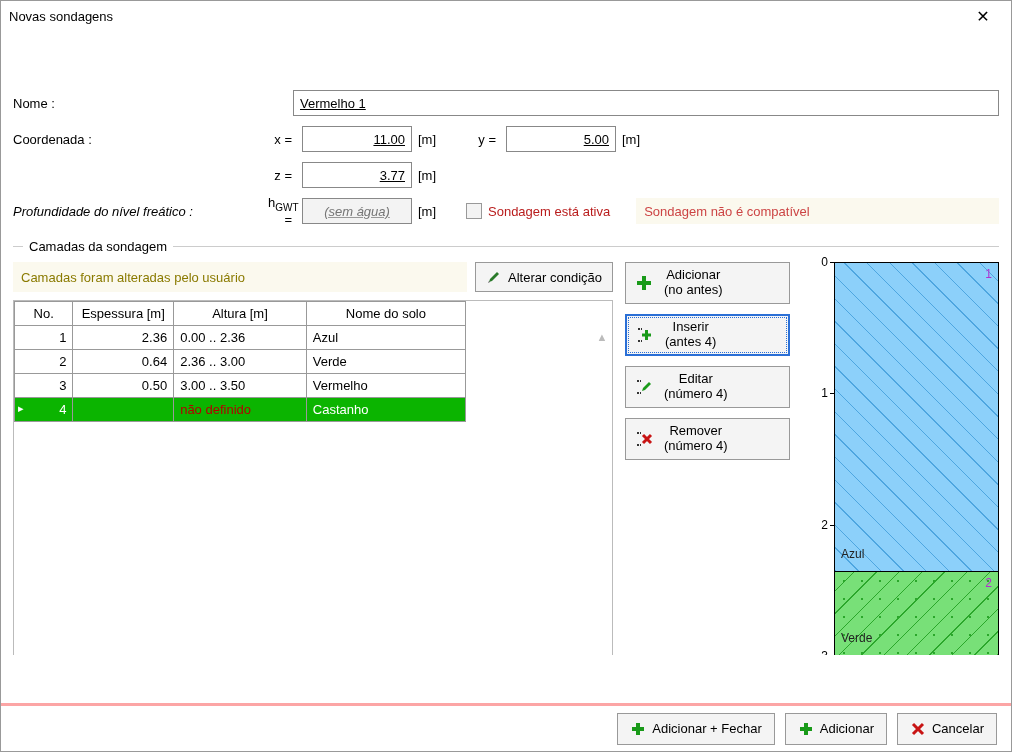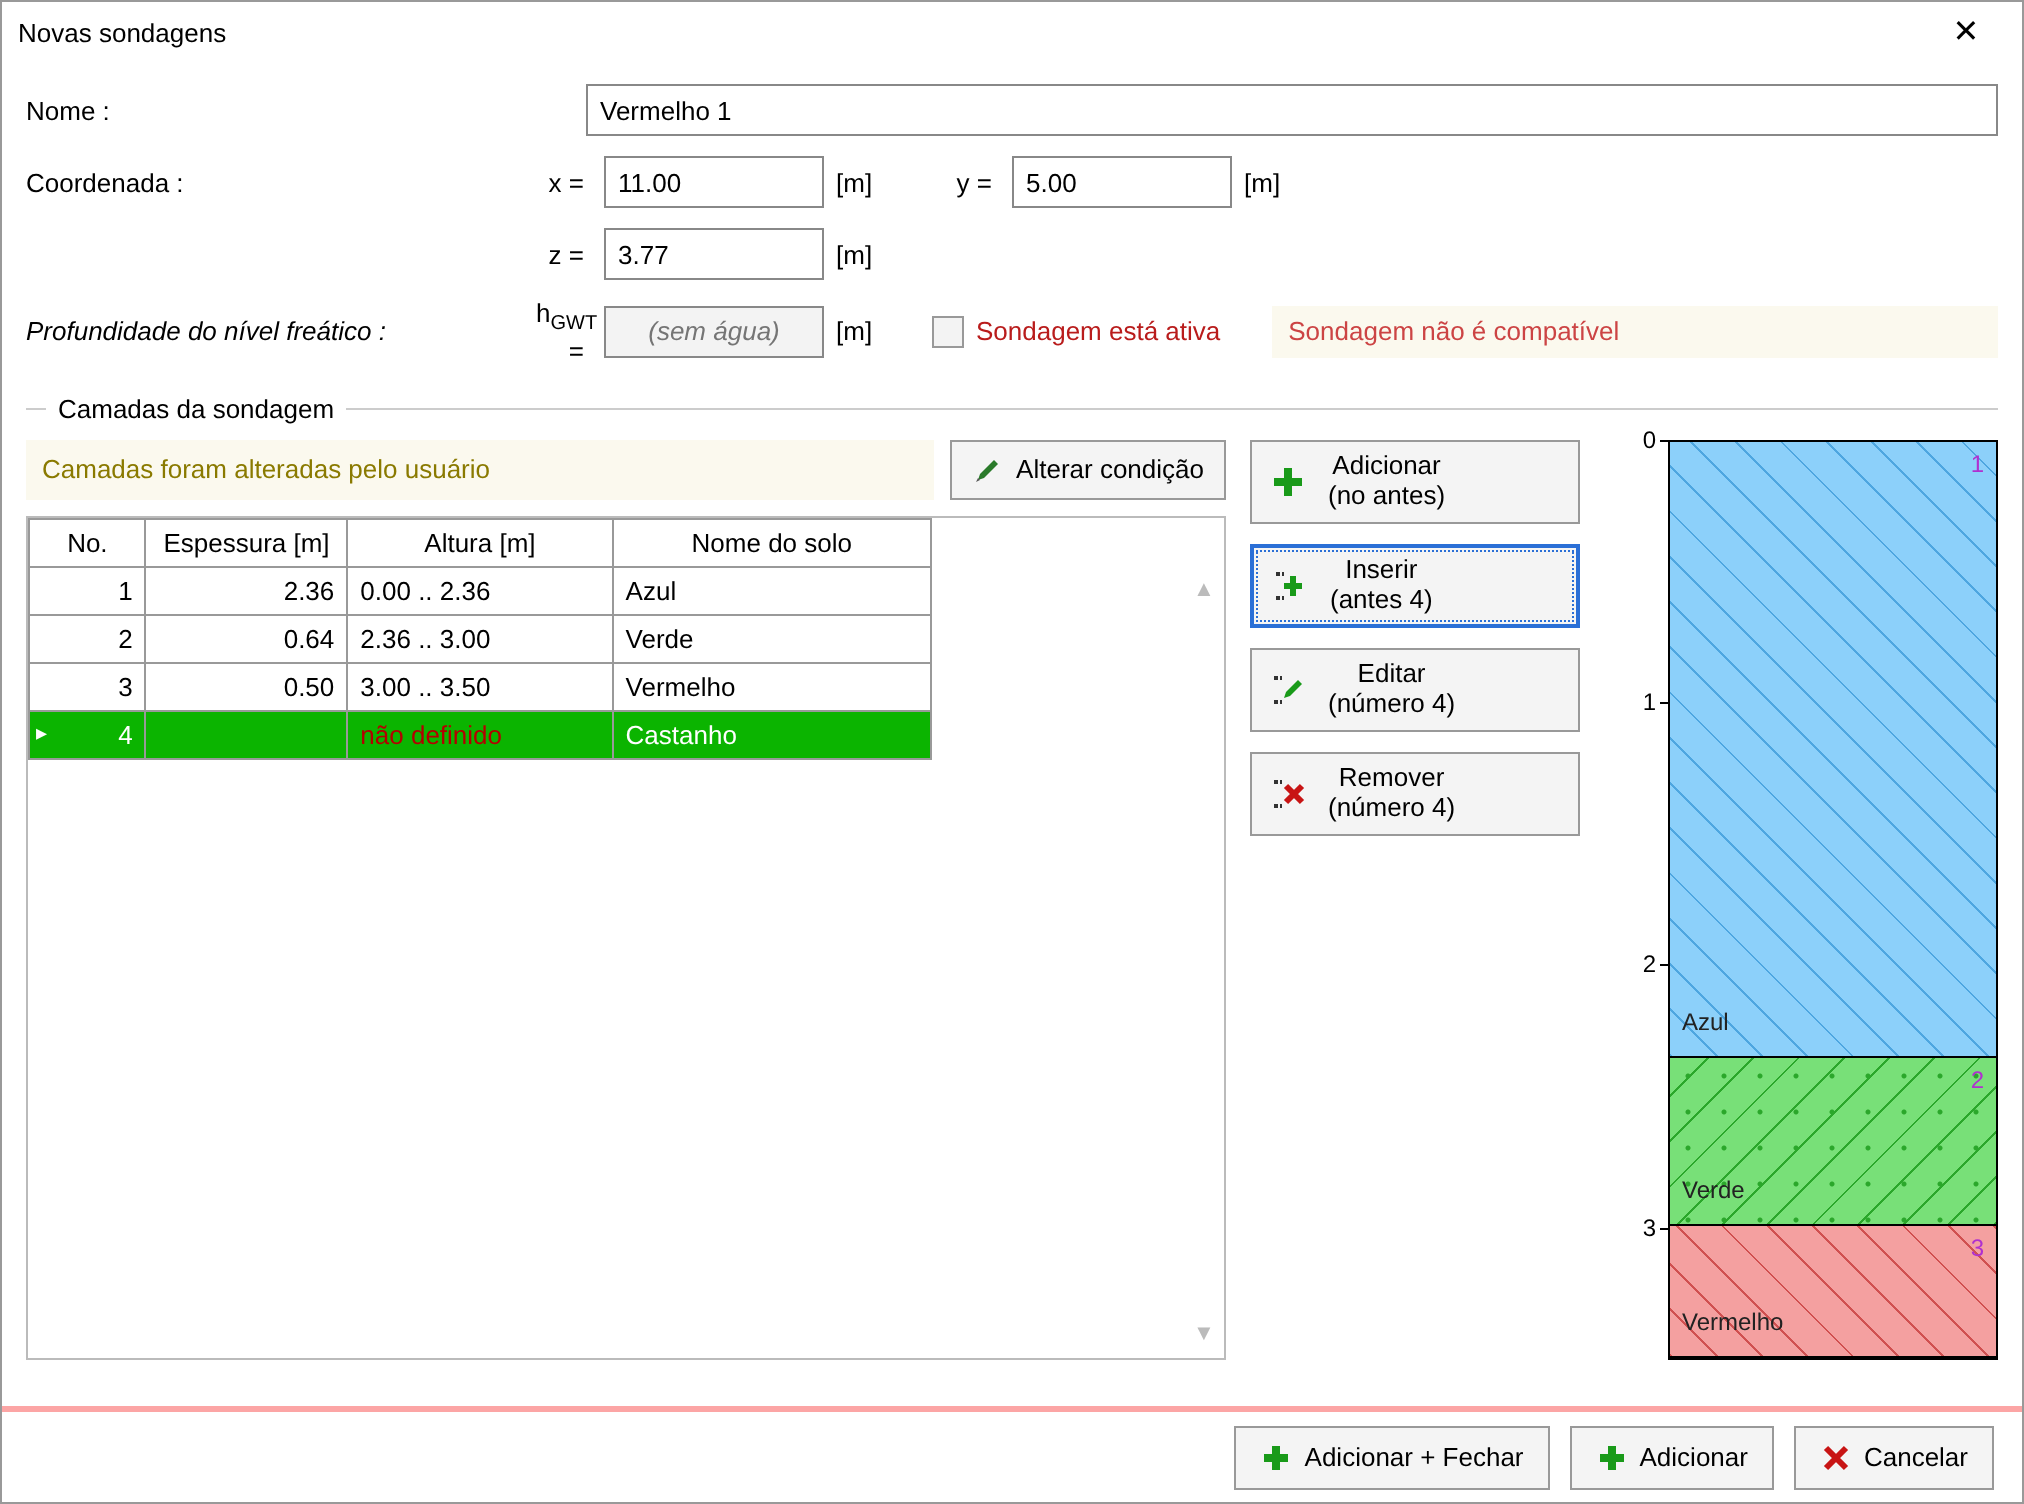--- a/index.html
+++ b/index.html
@@ -10,20 +10,21 @@
     background: #f0f0f0;
     color: #000;
   }
   .window {
     width: 1012px;
     height: 752px;
     background: #fff;
     border: 1px solid #999;
     display: flex;
     flex-direction: column;
+    gap: 48px;
   }
   .titlebar {
     height: 30px;
     display: flex;
     align-items: center;
     padding: 0 8px;
     font-size: 13px;
   }
   .titlebar-title { flex: 1; }
   .titlebar-close {
@@ -58,23 +59,24 @@
     flex: 1;
     gap: 6px;
   }
   .eq { width: 28px; text-align: right; padding-right: 4px;}
   .input-text {
     height: 26px;
     border: 1px solid #888;
     padding: 12px 6px;
     font-size: 13px;
     background: #fff;
+    text-decoration: underline;
   }
   .name-input { width: 706px; }
-  .num-input { width: 110px; }
+  .num-input { width: 110px; text-align: right; }
   .num-input.disabled {
     background: #f3f3f3;
     color: #999;
     font-style: italic;
     text-align: center;
   }
   .unit { width: 30px; }
   .chk {
     width: 16px; height: 16px; border: 1px solid #999; background: #f3f3f3;
   }

